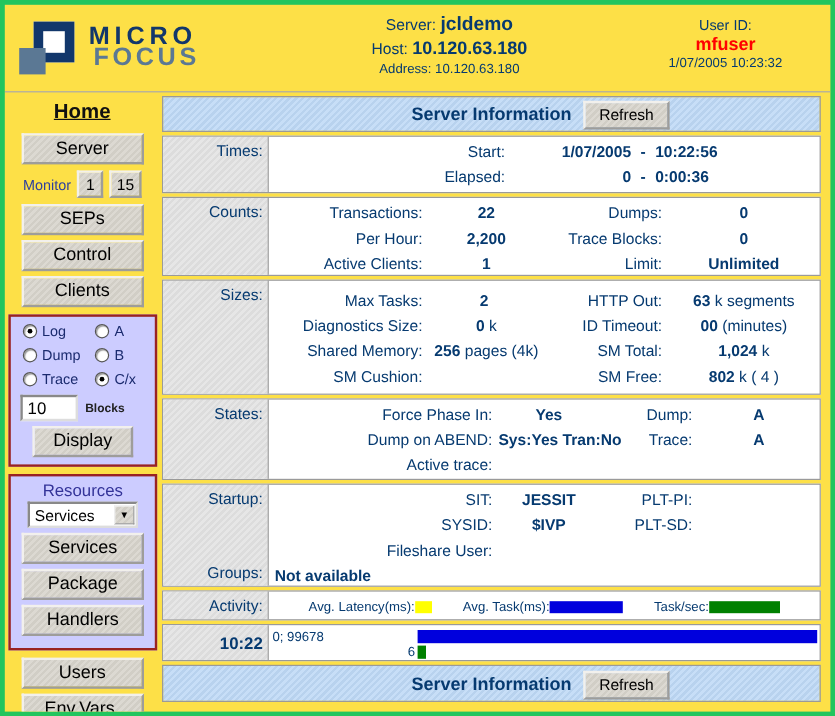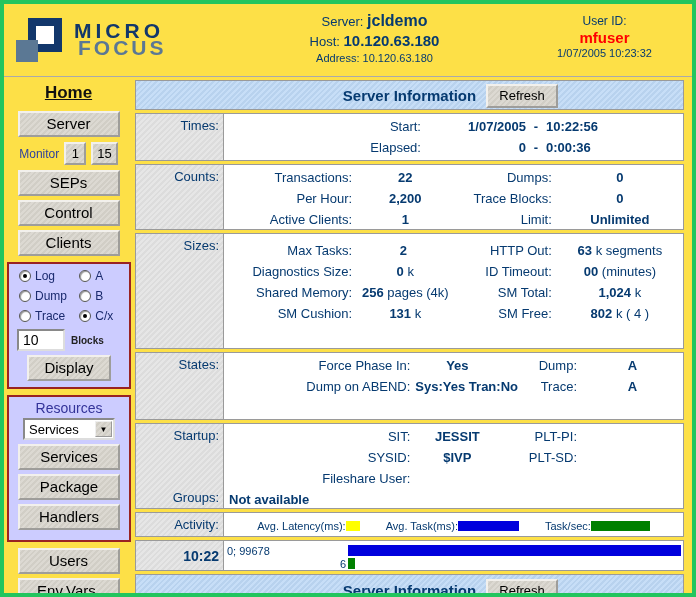--- a/index.html
+++ b/index.html
@@ -235,39 +235,38 @@
                 <span class="pv">0</span>
               </div>
             <div class="pair pair-r">
                 <span class="pl">Limit:</span>
                 <span class="pv">Unlimited</span>
               </div>
           </div>
         </div>
       </div>
 
-      <div class="row" style="height:116px">
+      <div class="row" style="height:96px">
         <div class="row-label">Sizes:</div>
         <div class="row-body cols" style="padding-top:6px">
           <div class="col">
             <div class="pair pair-l">
                 <span class="pl">Max Tasks:</span>
                 <span class="pv"><b>2</b> <span class="sfx"></span></span>
               </div>
             <div class="pair pair-l">
                 <span class="pl">Diagnostics Size:</span>
                 <span class="pv"><b>0</b> <span class="sfx">k</span></span>
               </div>
             <div class="pair pair-l">
                 <span class="pl">Shared Memory:</span>
                 <span class="pv"><b>256</b> <span class="sfx">pages (4k)</span></span>
               </div>
             <div class="pair pair-l">
                 <span class="pl">SM Cushion:</span>
-                <span class="pv"><b>131</b> <span class="sfx">k</span></span>
               </div>
           </div>
           <div class="col">
             <div class="pair pair-r">
                 <span class="pl">HTTP Out:</span>
                 <span class="pv"><b>63</b> <span class="sfx">k segments</span></span>
               </div>
             <div class="pair pair-r">
                 <span class="pl">ID Timeout:</span>
                 <span class="pv"><b>00</b> <span class="sfx">(minutes)</span></span>
@@ -290,20 +289,21 @@
           <div class="col" style="width:60%">
             <div class="pair pair-wide">
                 <span class="pl">Force Phase In:</span>
                 <span class="pv">Yes</span>
               </div>
             <div class="pair pair-wide">
                 <span class="pl">Dump on ABEND:</span>
                 <span class="pv">Sys:Yes Tran:No</span>
               </div>
             <div class="pair pair-wide">
+                <span class="pl">Active trace:</span>
                 <span class="pv"></span>
               </div>
           </div>
           <div class="col" style="width:40%">
             <div class="pair pair-r">
                 <span class="pl">Dump:</span>
                 <span class="pv">A</span>
               </div>
             <div class="pair pair-r">
                 <span class="pl">Trace:</span>

